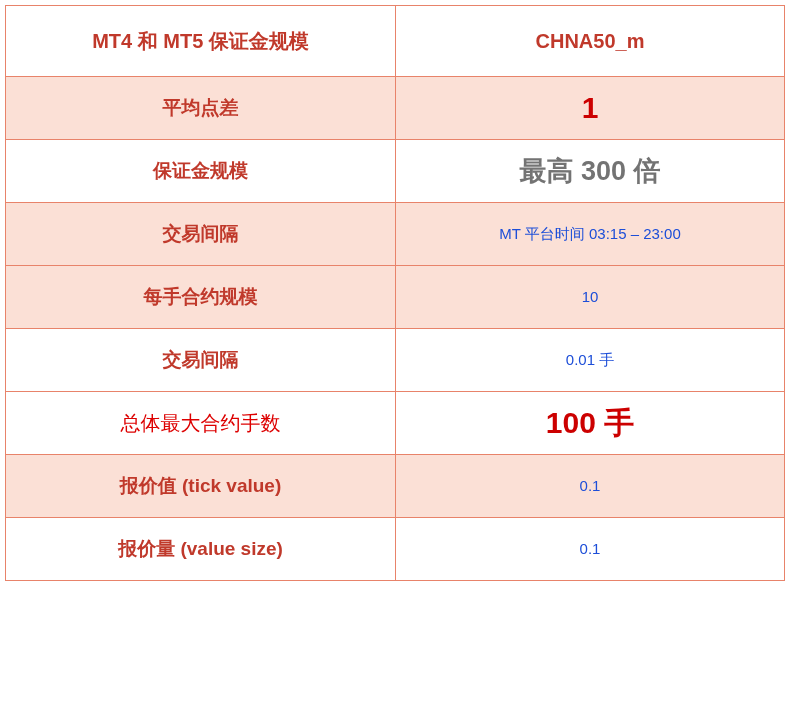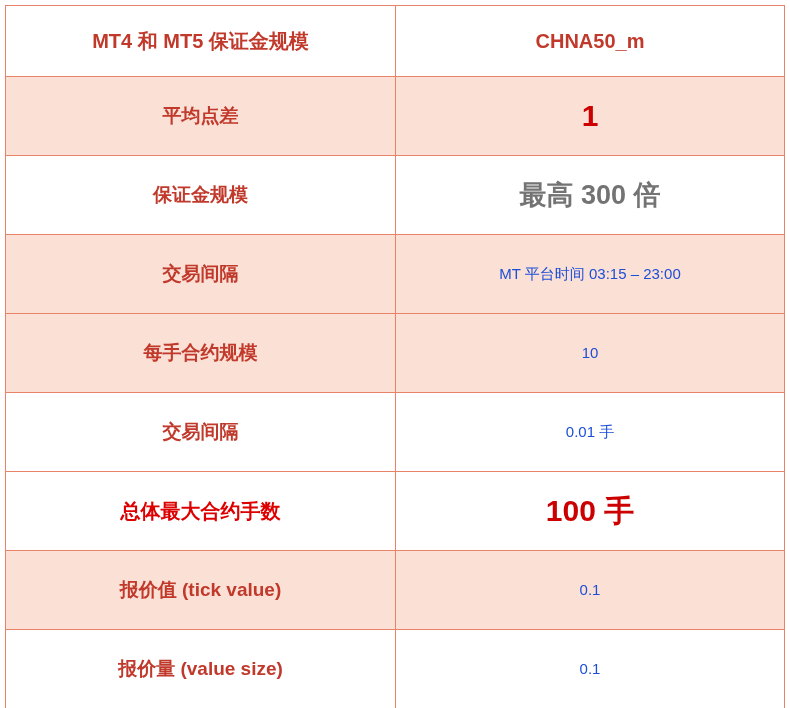--- a/index.html
+++ b/index.html
@@ -69,26 +69,26 @@
     font-weight: bold;
     font-size: 30px;
     color: #cc0000;
   }
   .big-red-mid {
     font-weight: bold;
     font-size: 27px;
     color: #737373;
   }
   .label-strong {
-    font-weight: bold;
+    font-weight: normal;
     font-size: 20px;
     color: #dd0000;
   }
 
-  .h62 { height: 78px; }
+  .h62 { height: 62px; }
 </style>
 </head>
 <body>
 
 <table id="spec-table">
   <colgroup>
     <col class="col-label">
     <col class="col-value">
   </colgroup>
   <tbody>

